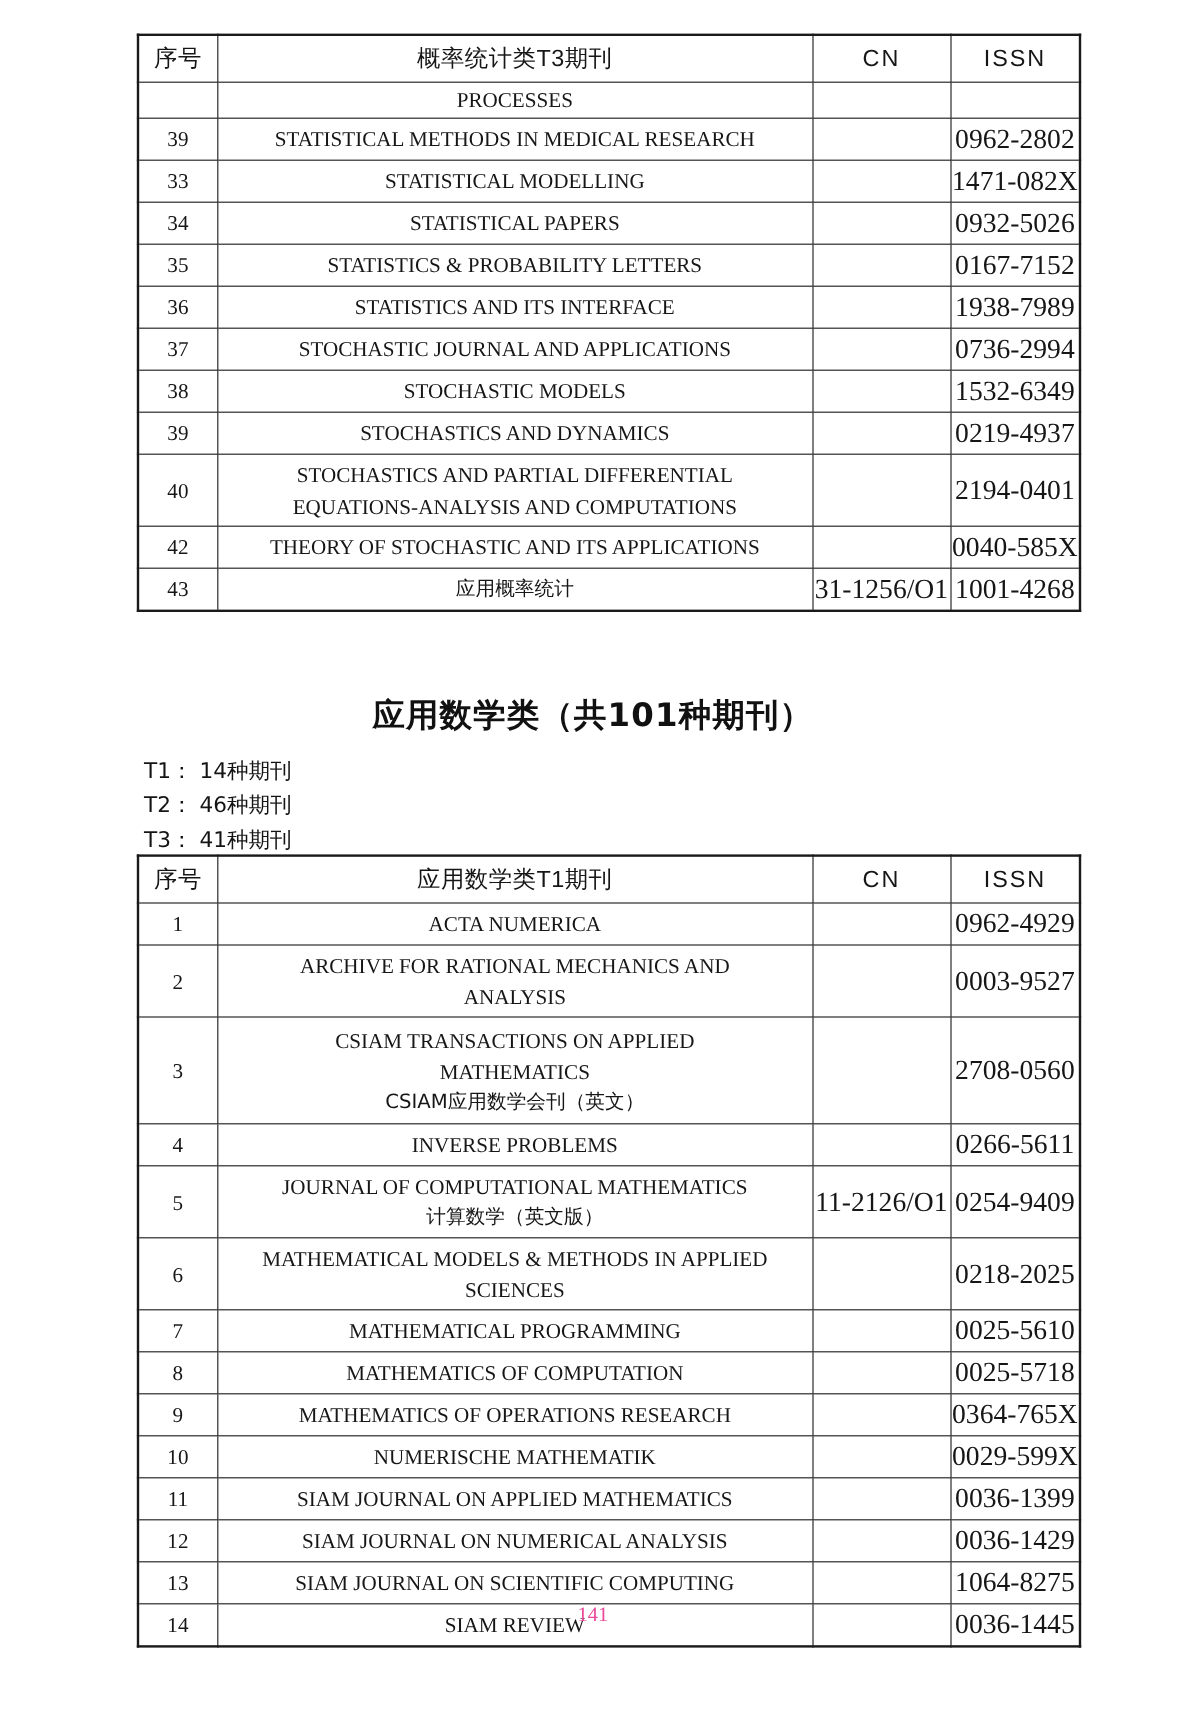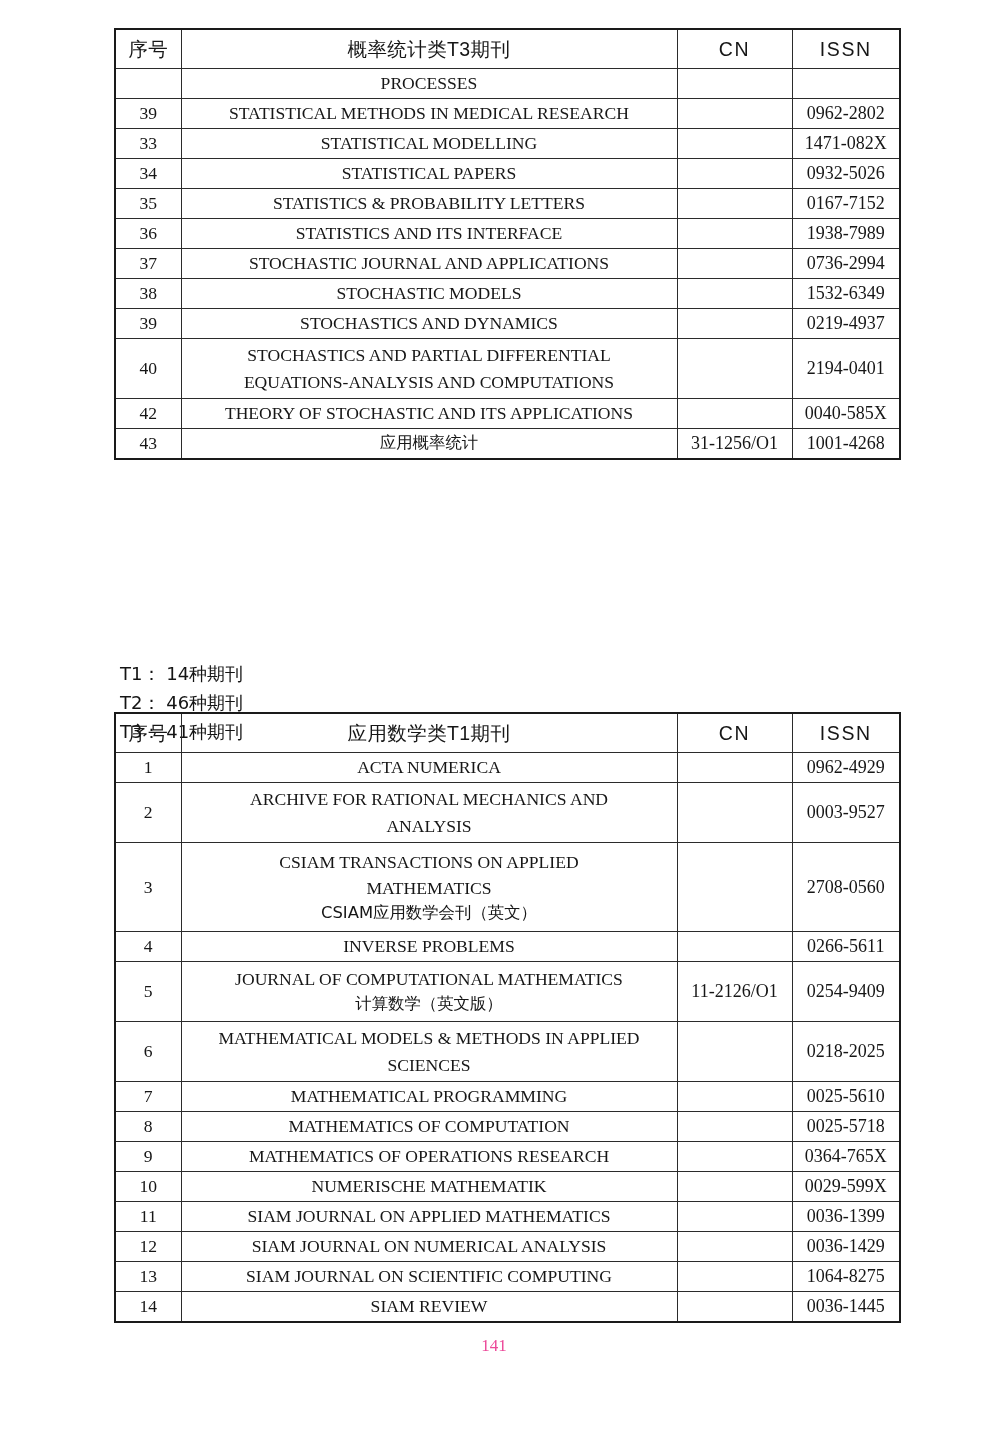--- a/index.html
+++ b/index.html
@@ -56,21 +56,21 @@
 
   .cell {
     font-family: "Liberation Serif", "DejaVu Serif", serif;
     font-size: 17.6px;
     text-align: center;
     line-height: 1.48;
     padding: 3px 4px;
   }
   .cell.seq  { font-size: 17.6px; }
   .cell.name { padding-left: 8px; padding-right: 8px; margin-top: 22px; }
-  .cell.cn, .cell.issn { white-space: nowrap; font-size: 18px; }
+  .cell.cn, .cell.issn { white-space: nowrap; font-size: 23px; }
   .cell .ln { display: block; }
   .cell .cjk {
     font-family: "DejaVu Sans", "Liberation Sans", sans-serif;
     font-size: 16.4px;
   }
 
   .r1 { height: 30px; }
   .r2 { height: 60px; }
   .r3 { height: 89px; }
 
@@ -96,21 +96,20 @@
   }
 
   #tier-summary {
     position: absolute;
     left: 120px;
     top: 628px;
     font-family: "DejaVu Sans", "Liberation Sans", sans-serif;
     font-size: 18px;
     line-height: 29px;
     color: #141414;
-    margin-top: 31px;
   }
   #tier-summary .tier-row { white-space: pre; }
   #tier-summary .tier-key { display: inline-block; }
 
   
   #table-two-wrap {
     position: absolute;
     left: 114px;
     top: 712px;
   }
@@ -243,20 +242,21 @@
             <td class="cell name">
               <span class="ln cjk">应用概率统计</span>
             </td>
             <td class="cell cn">31-1256/O1</td>
             <td class="cell issn">1001-4268</td>
           </tr>
         </tbody>
     </table>
   </div>
 
+  <div id="section-heading">应用数学类（共101种期刊）</div>
 
   <div id="tier-summary">
       <div class="tier-row"><span class="tier-key">T1：</span> <span>14种期刊</span></div>
       <div class="tier-row"><span class="tier-key">T2：</span> <span>46种期刊</span></div>
       <div class="tier-row"><span class="tier-key">T3：</span> <span>41种期刊</span></div>
     </div>
 
   <div id="table-two-wrap">
     <table class="jtable">
       <colgroup>

